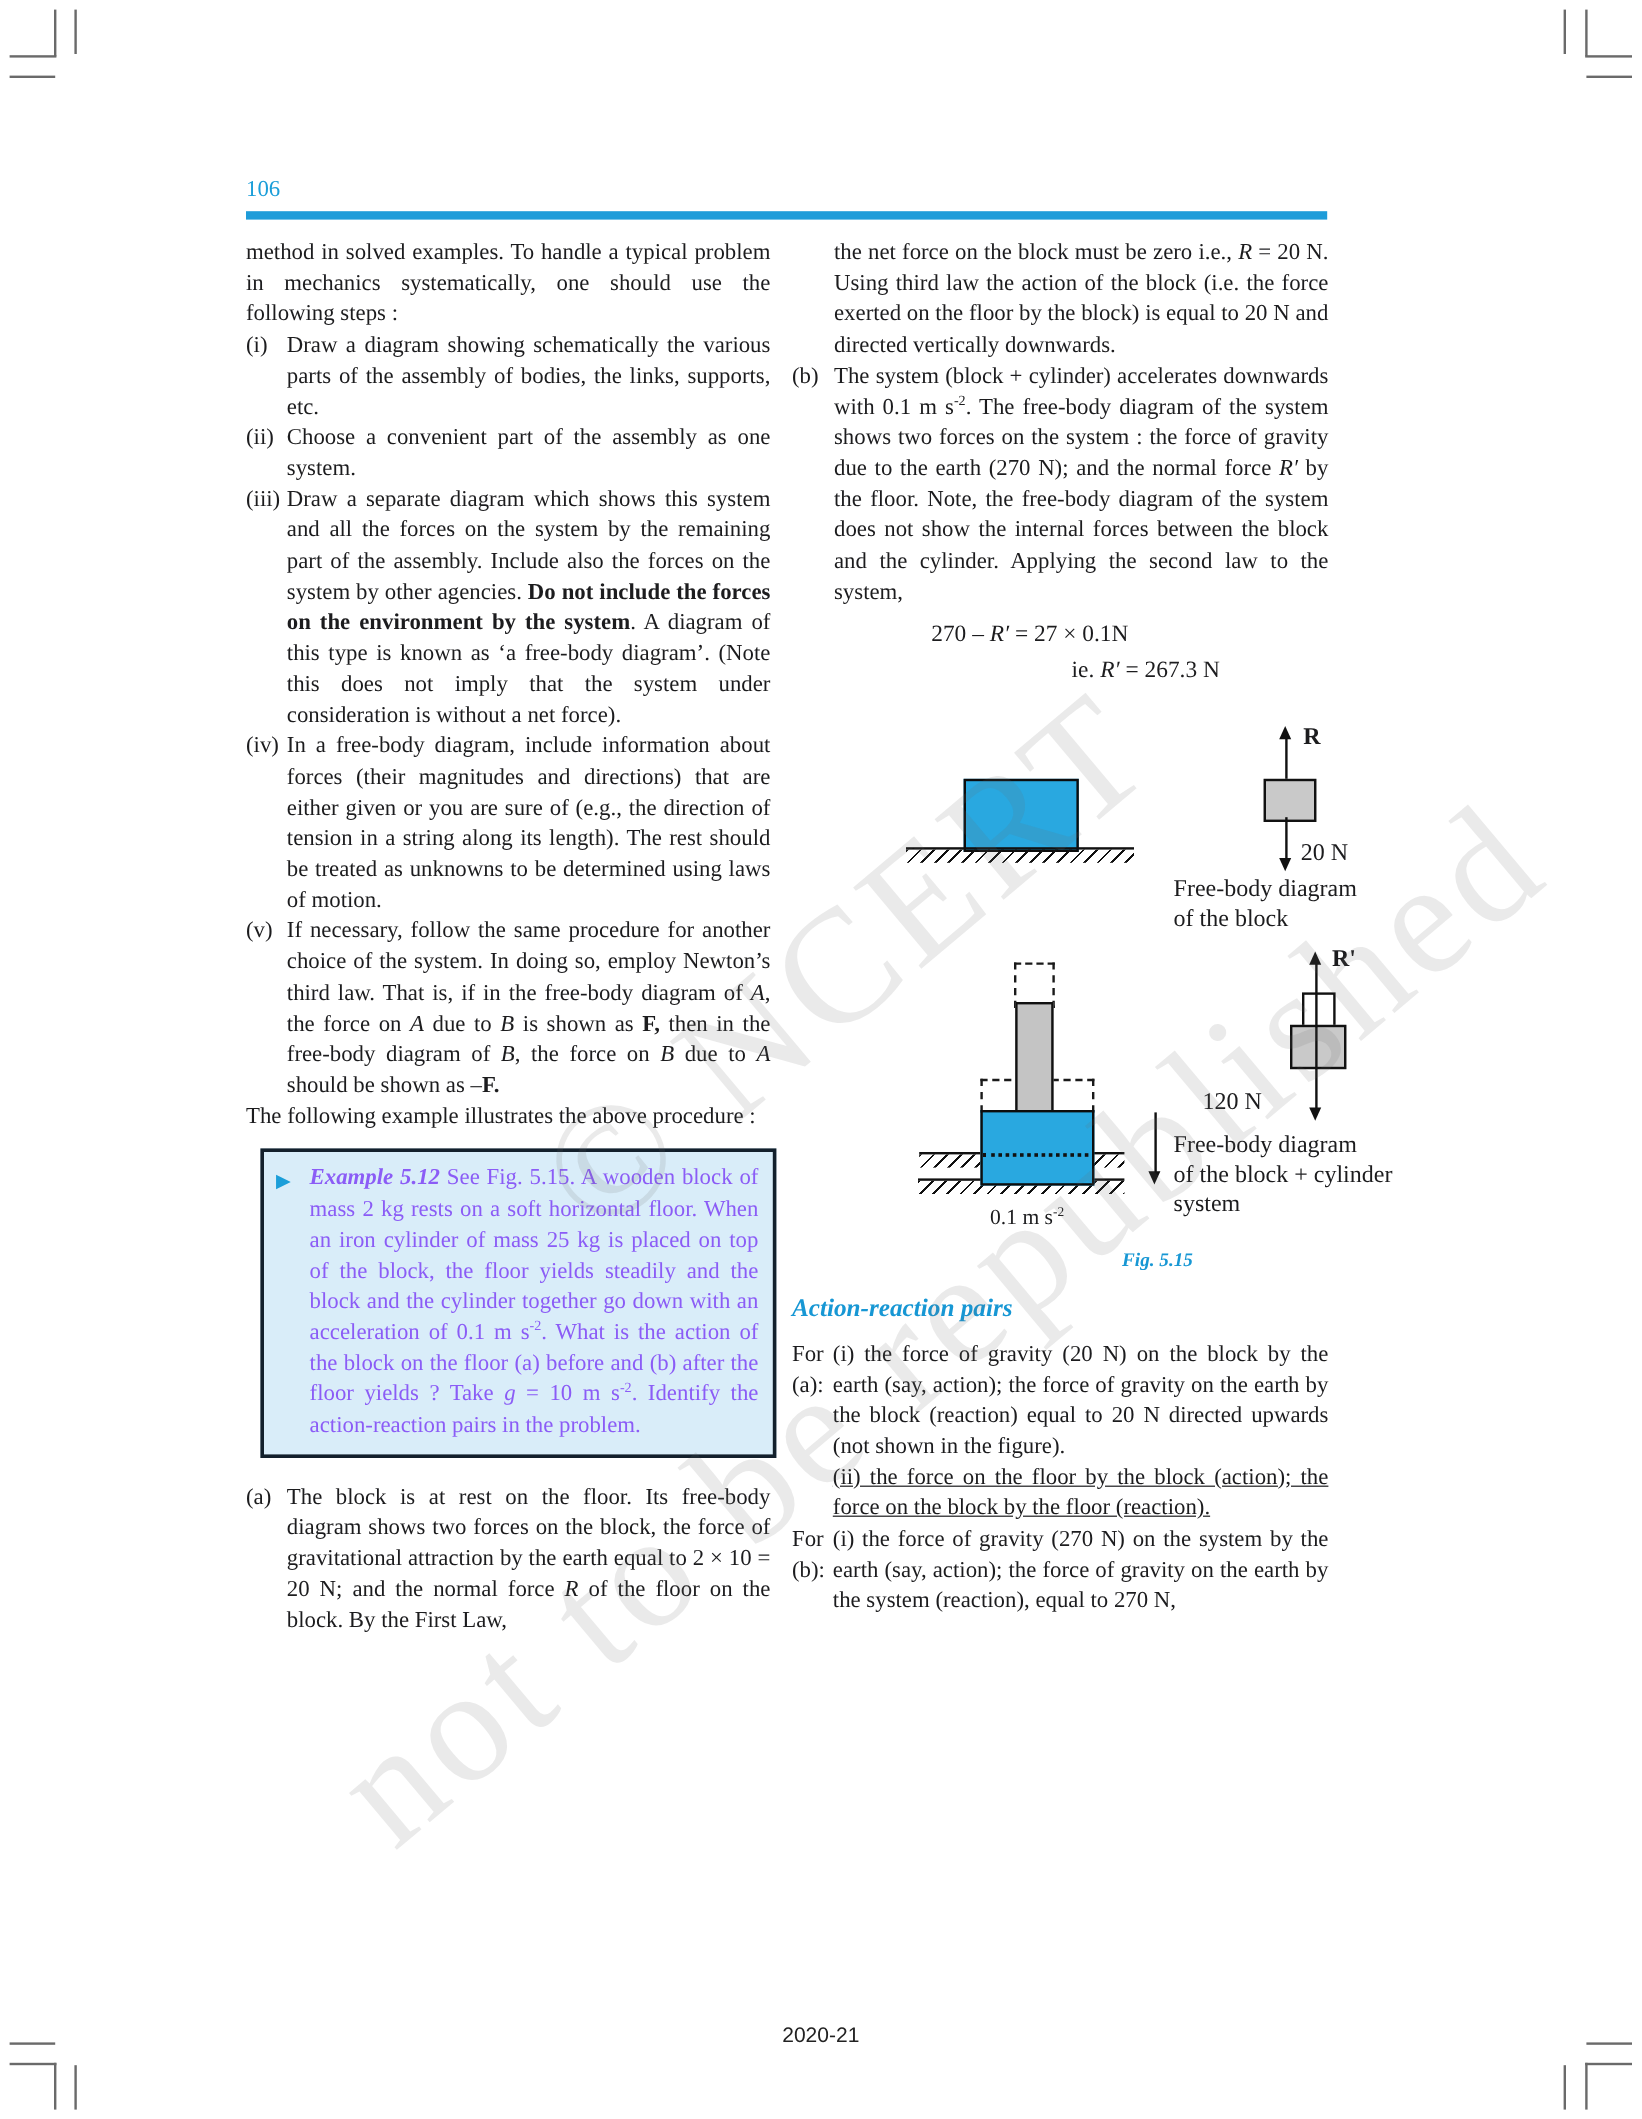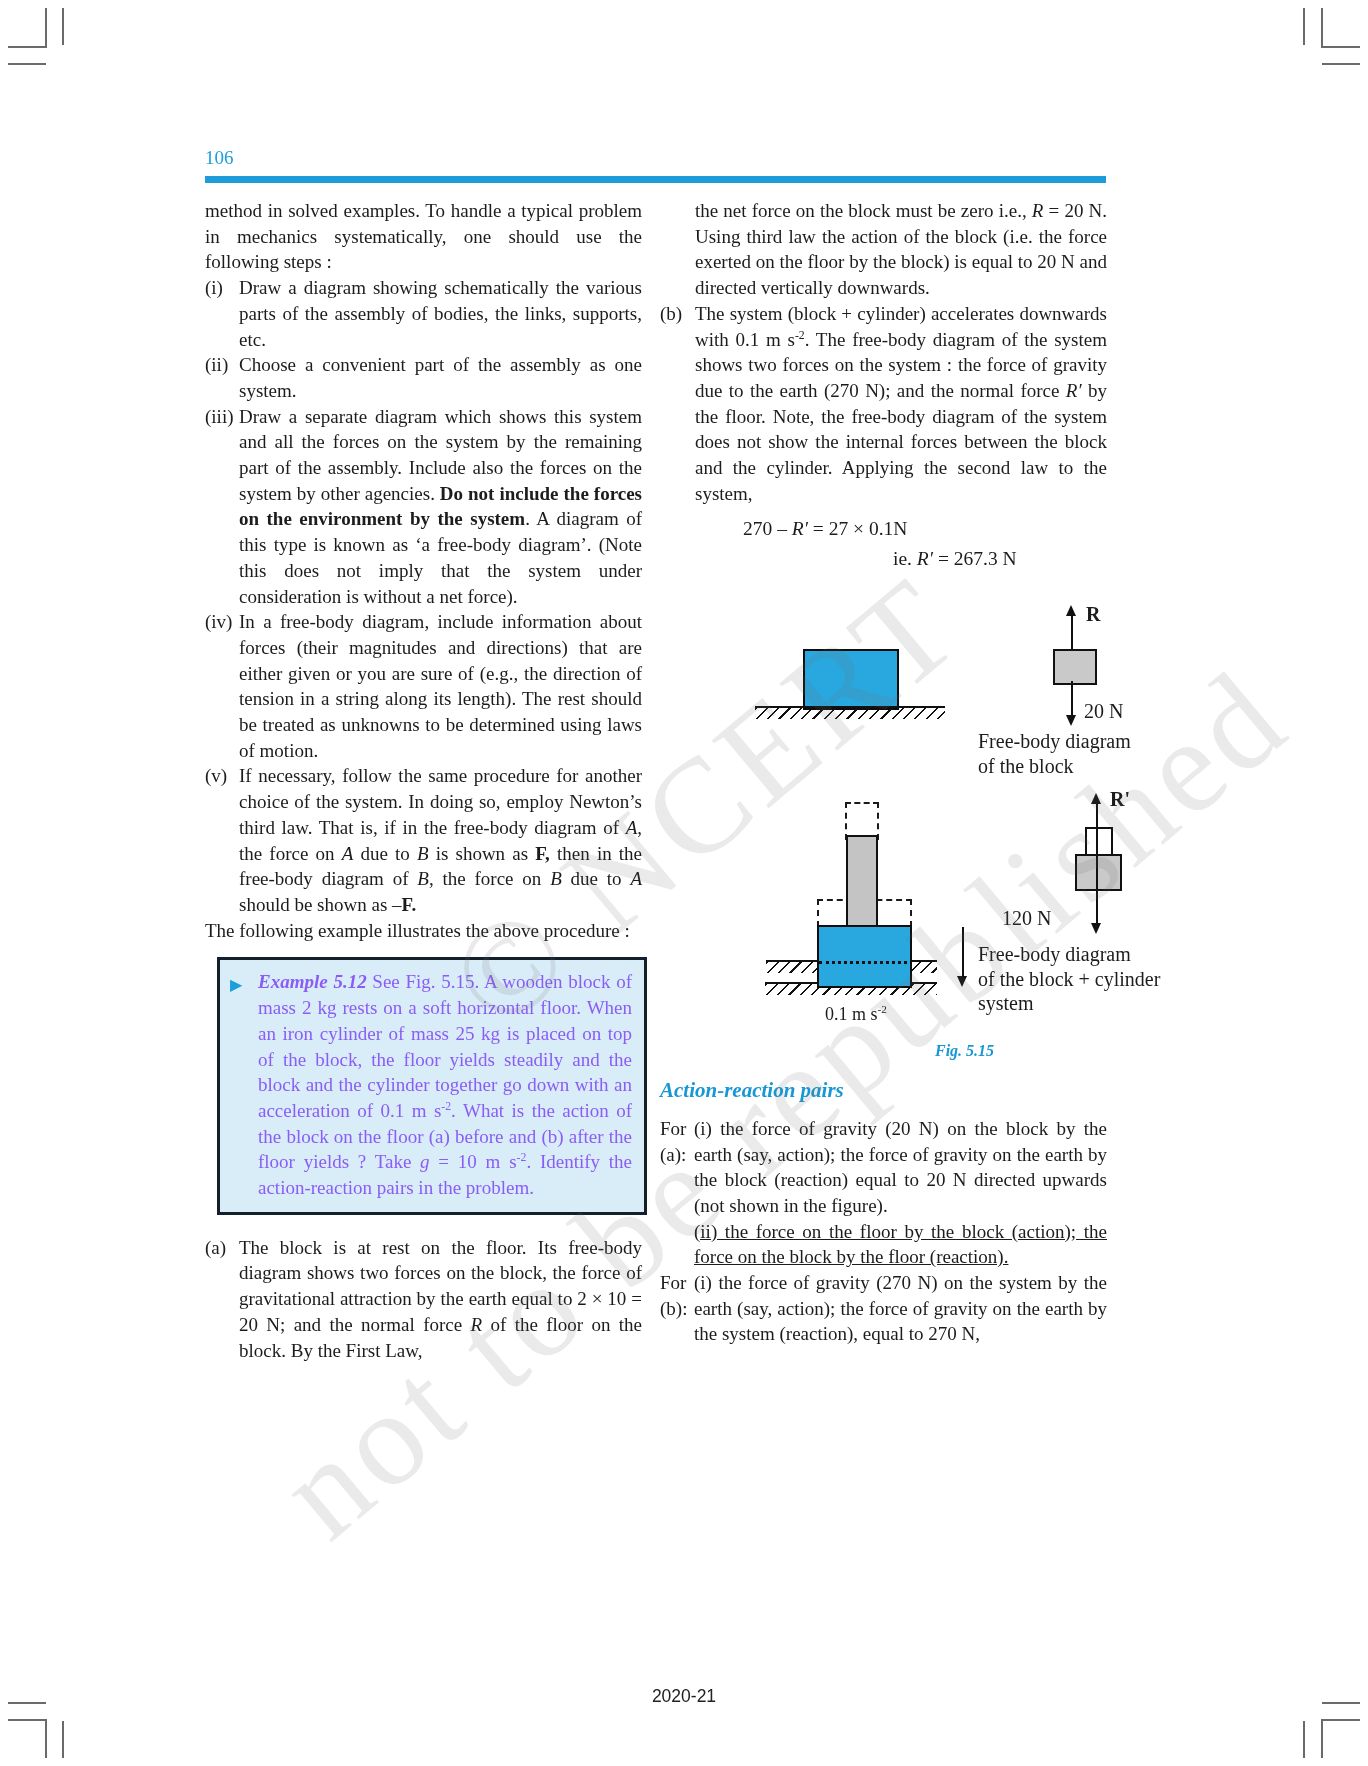--- a/index.html
+++ b/index.html
@@ -123,21 +123,21 @@
   </div>
 
   <div class="col-right bt">
     <div class="hang"><span>the net force on the block must be zero i.e., </span><span class="i">R</span><span> = 20 N.  Using third law the action of the block (i.e. the force exerted on the floor by the block) is equal to 20 N and directed vertically downwards.</span></div>
 
     <div class="li">
       <span class="num" style="flex-basis:35px;">(b)</span>
       <span class="txt"><span>The system (block + cylinder) accelerates downwards with 0.1 m s</span><sup>-2</sup><span>. The free-body diagram of the system shows two forces on the system : the force of gravity due to the earth (270 N); and the normal force </span><span class="i">R′</span><span> by the floor.  Note, the free-body diagram of the system does not show the internal forces between the block and the cylinder.  Applying the second law to the system,</span></span>
     </div>
 
-    <div class="eq" style="margin-left:83px;"><span>270 – </span><span class="i">R′</span><span>  =  27 × 0.1N</span></div>
+    <div class="eq" style="margin-left:116px;"><span>270 – </span><span class="i">R′</span><span>  =  27 × 0.1N</span></div>
     <div class="eq" style="margin:0 0 0 233px;"><span>ie. </span><span class="i">R′</span><span>  =  267.3 N</span></div>
 
     <div class="figure">
 
       <div class="abs" style="left:143px;top:65px;width:92px;height:57px;background:#29a8e0;border:2.2px solid #0d0d0d;"></div>
       <div class="abs ground" style="left:95px;top:122px;width:190px;"></div>
 
       <div class="abs" style="left:393px;top:65px;width:40px;height:32px;background:#c9c9c9;border:2px solid #111;"></div>
       <div class="vline" style="left:411px;top:30px;height:35px;"></div>
       <div class="ah-up" style="left:406px;top:21px;"></div>

